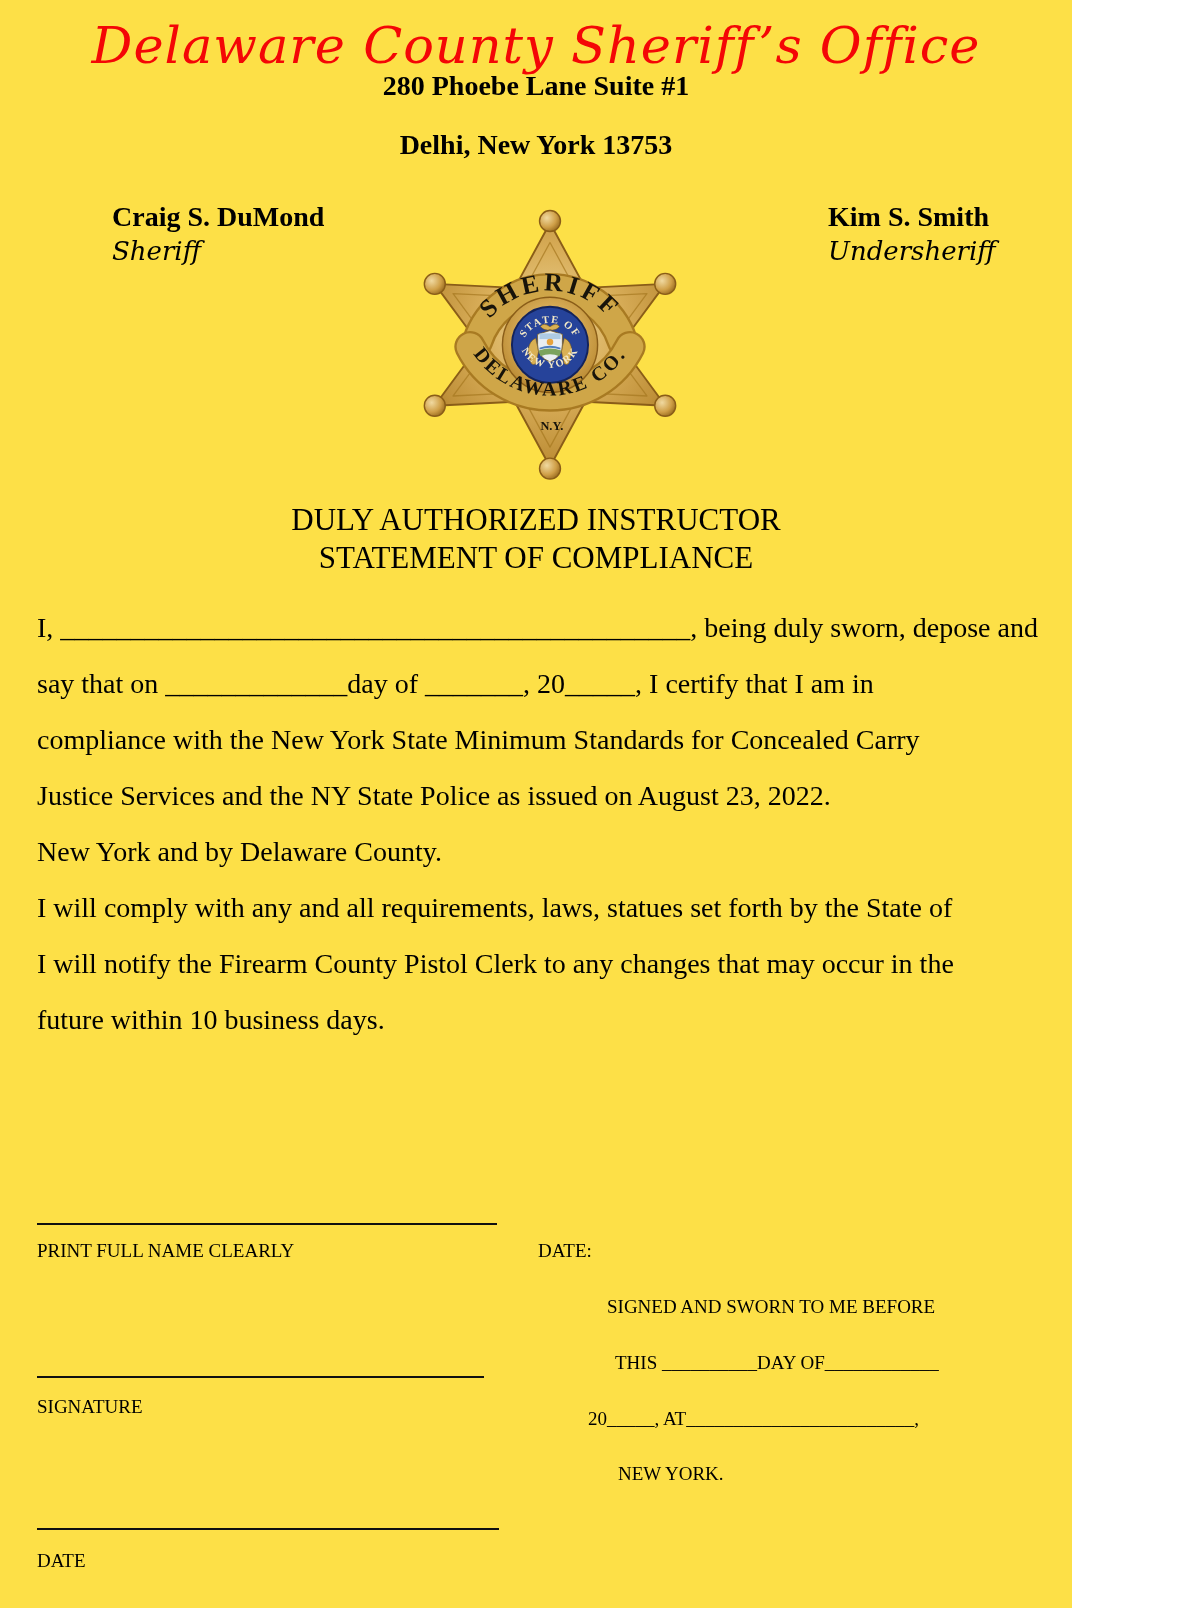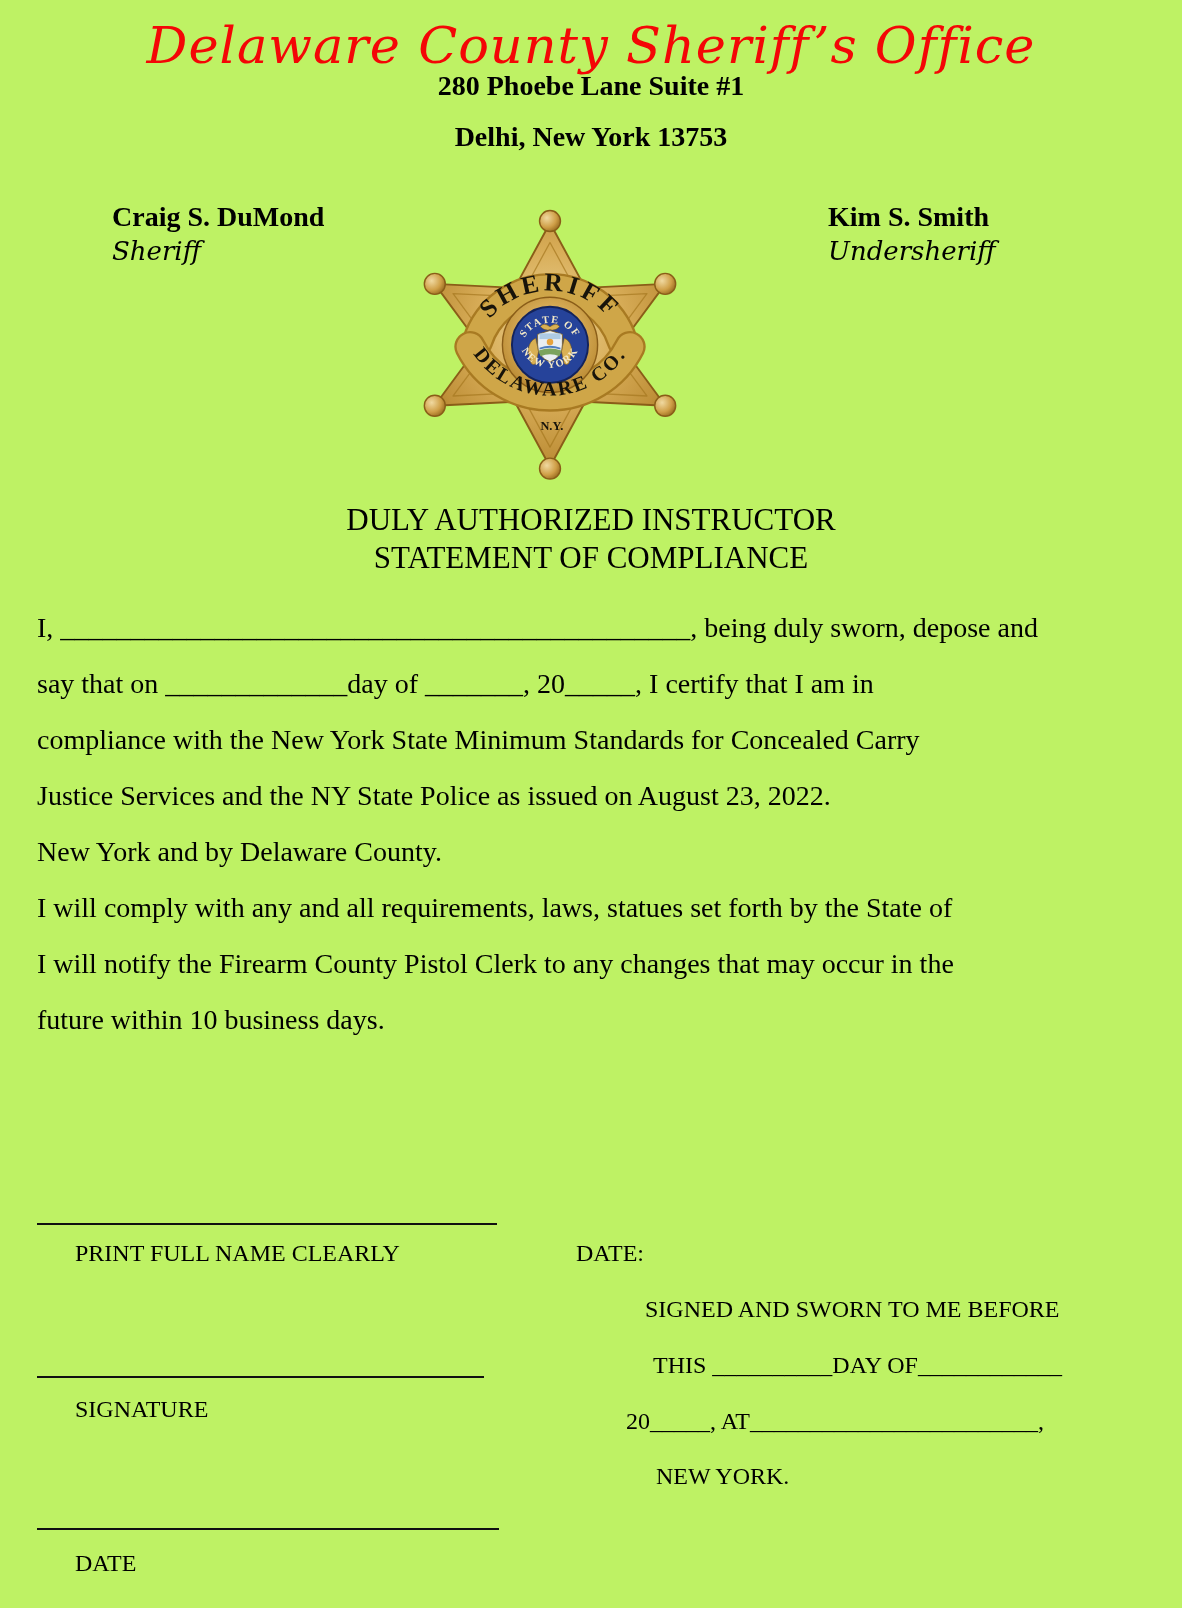--- a/index.html
+++ b/index.html
@@ -1,17 +1,17 @@
 <!DOCTYPE html>
 <html><head>
 <meta charset="utf-8">
 <style>
   html,body { margin:0; padding:0; background:#ffffff; }
   .page {
-    position:relative; width:1182px; height:1608px; background:#bef264;
+    position:relative; width:1072px; height:1608px; background:#fde047;
     font-family:"Liberation Serif", serif; color:#000; overflow:hidden;
   }
   .org-name {
     position:absolute; top:8px; left:0; width:100%; text-align:center;
     font-family:"DejaVu Serif", serif; font-style:italic;
     font-size:51px; letter-spacing:1px; color:#f40606; line-height:76px;
     white-space:nowrap;
   }
   .addr {
     position:absolute; top:86px; left:0; width:100%; text-align:center;
@@ -36,40 +36,40 @@
   .cursor {
     display:inline-block; width:2px; height:42px; background:#3c3c3c;
     margin-left:7px; vertical-align:-9px;
   }
 
   .rule { position:absolute; border-bottom:2px solid #101010; height:0; }
   .rule-name { left:37px; top:1223px; width:460px; }
   .rule-sig  { left:37px; top:1376px; width:447px; }
   .rule-date { left:37px; top:1528px; width:462px; }
 
-  .b-label { position:absolute; font-size:24px; white-space:nowrap;margin-left:38px; }
+  .b-label { position:absolute; font-size:19px; white-space:nowrap; }
   .lbl-print { left:37px;  top:1240px; }
   .lbl-sig   { left:37px;  top:1396px; }
   .lbl-date  { left:37px;  top:1550px; }
 
   .jurat-heading { left:538px; top:1240px; }
   .jurat-l1 { left:607px; top:1296px; }
   .jurat-l2 { left:615px; top:1352px; }
   .jurat-l3 { left:588px; top:1408px; }
   .jurat-l4 { left:618px; top:1463px; }
 </style>
 </head>
 <body>
 
 <div class="page">
 
   <div class="org-name">Delaware County Sheriff’s Office</div>
 
   <div class="addr" style="top:68px;">280 Phoebe Lane Suite #1</div>
-  <div class="addr" style="top:119px;">Delhi, New York 13753</div>
+  <div class="addr" style="top:127px;">Delhi, New York 13753</div>
 
   <div class="official left">
     <div class="o-name">Craig S. DuMond</div>
     <div class="o-title">Sheriff</div>
   </div>
 
   <div class="official right">
     <div class="o-name">Kim S. Smith</div>
     <div class="o-title">Undersheriff</div>
   </div>

